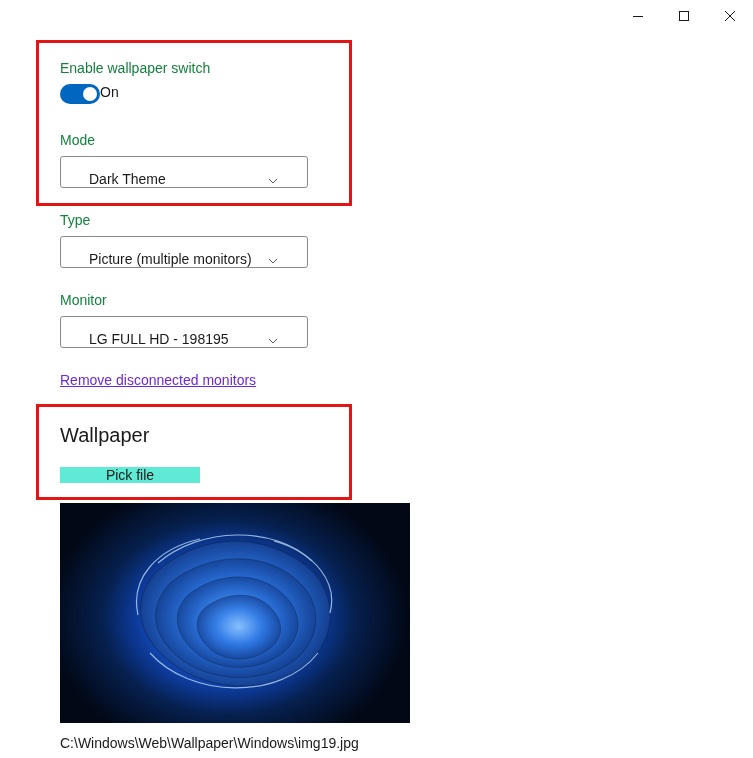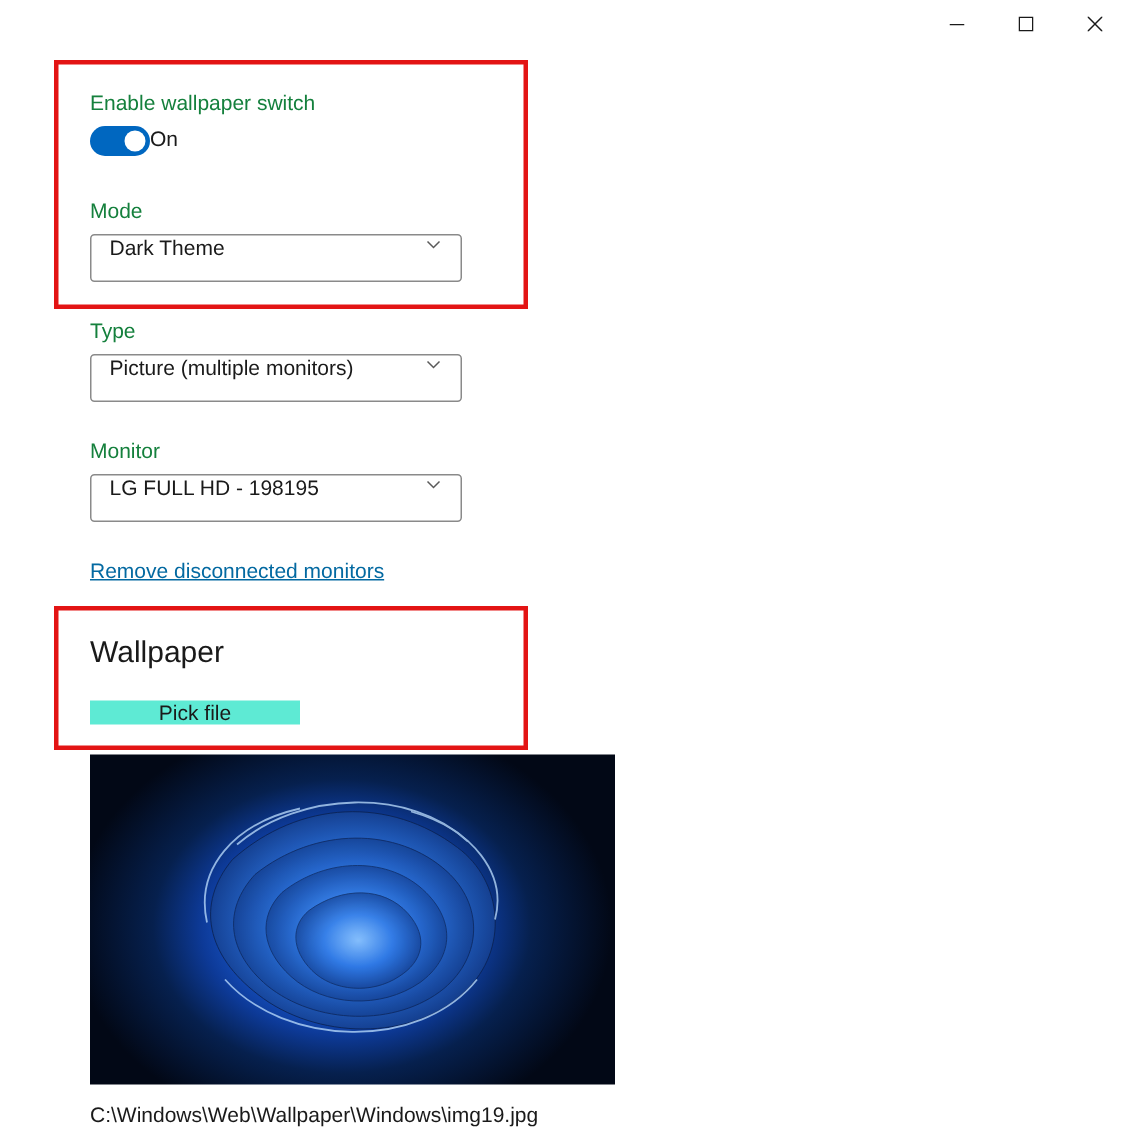--- a/index.html
+++ b/index.html
@@ -83,34 +83,34 @@
       font-size: 14px;
     }
     .group {
       margin-bottom: 24px;
     }
     .select {
       width: 248px;
       height: 32px;
       border: 1px solid #8a8a8a;
       border-radius: 3px;
-      padding: 0 12px;
-      display: flex;
-      align-items: flex-start;
+      padding: 0 28px;
+      display: flex;
+      align-items: flex-end;
       justify-content: space-between;
       background: #ffffff;
       cursor: pointer;
       font-size: 14px;
     }
     .chevron {
       width: 12px;
       height: 12px;
     }
     .link {
-      color: #0369a1;
+      color: #6d28d9;
       text-decoration: underline;
       cursor: pointer;
       font-size: 14px;
     }
     .section-title {
       font-size: 20px;
       font-weight: 400;
       margin-top: 36px;
       margin-bottom: 20px;
     }

